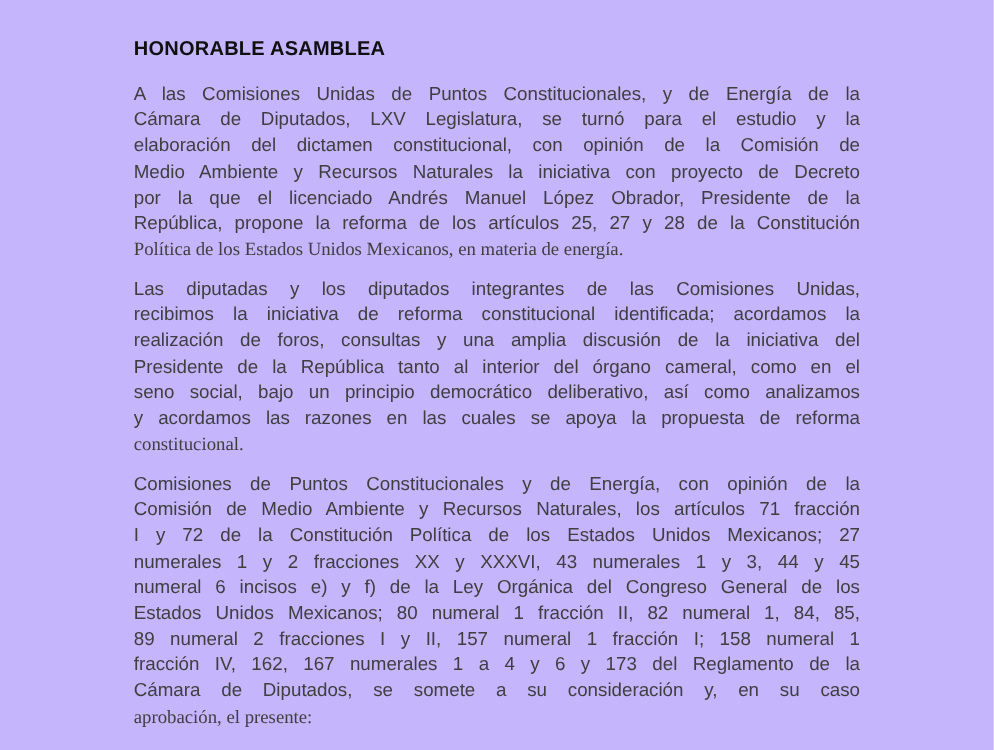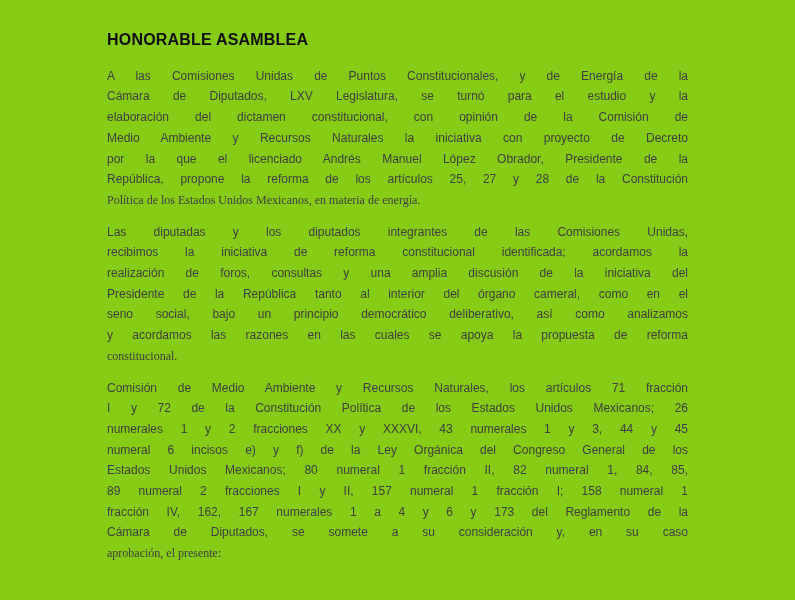--- a/index.html
+++ b/index.html
@@ -11,35 +11,35 @@
     width: 795px;
     height: 600px;
     overflow: hidden;
     font-family: "Liberation Sans", "DejaVu Sans", sans-serif;
   }
   .page {
     box-sizing: border-box;
     width: 795px;
     height: 600px;
     padding: 30px 107px 0 107px;
-    background: #84cc16;
+    background: #c4b5fd;
   }
   .doc-heading {
     font-size: 16px;
     line-height: 20.7px;
     font-weight: bold;
     color: #101010;
     margin: 0 0 15px 0;
     letter-spacing: 0.2px;
     white-space: nowrap;
   }
   .doc-paragraph {
     margin: 0 0 11px 0;
     color: #3f3f3f;
-    font-size: 12px;
+    font-size: 15px;
     line-height: 20.7px;
   }
   
   .doc-paragraph .line {
     text-align: justify;
     text-align-last: justify;
     white-space: normal;
   }
   .doc-paragraph .line.last {
     text-align-last: left;
@@ -66,22 +66,23 @@
       <div class="line">Las diputadas y los diputados integrantes de las Comisiones Unidas,</div>
       <div class="line">recibimos la iniciativa de reforma constitucional identificada; acordamos la</div>
       <div class="line">realización de foros, consultas y una amplia discusión de la iniciativa del</div>
       <div class="line">Presidente de la República tanto al interior del órgano cameral, como en el</div>
       <div class="line">seno social, bajo un principio democrático deliberativo, así como analizamos</div>
       <div class="line">y acordamos las razones en las cuales se apoya la propuesta de reforma</div>
       <div class="line last">constitucional.</div>
     </div>
 
   <div class="doc-paragraph">
+      <div class="line">Comisiones de Puntos Constitucionales y de Energía, con opinión de la</div>
       <div class="line">Comisión de Medio Ambiente y Recursos Naturales, los artículos 71 fracción</div>
-      <div class="line">I y 72 de la Constitución Política de los Estados Unidos Mexicanos; 26</div>
+      <div class="line">I y 72 de la Constitución Política de los Estados Unidos Mexicanos; 27</div>
       <div class="line">numerales 1 y 2 fracciones XX y XXXVI, 43 numerales 1 y 3, 44 y 45</div>
       <div class="line">numeral 6 incisos e) y f) de la Ley Orgánica del Congreso General de los</div>
       <div class="line">Estados Unidos Mexicanos; 80 numeral 1 fracción II, 82 numeral 1, 84, 85,</div>
       <div class="line">89 numeral 2 fracciones I y II, 157 numeral 1 fracción I; 158 numeral 1</div>
       <div class="line">fracción IV, 162, 167 numerales 1 a 4 y 6 y 173 del Reglamento de la</div>
       <div class="line">Cámara de Diputados, se somete a su consideración y, en su caso</div>
       <div class="line last">aprobación, el presente:</div>
     </div>
 </div>
 

